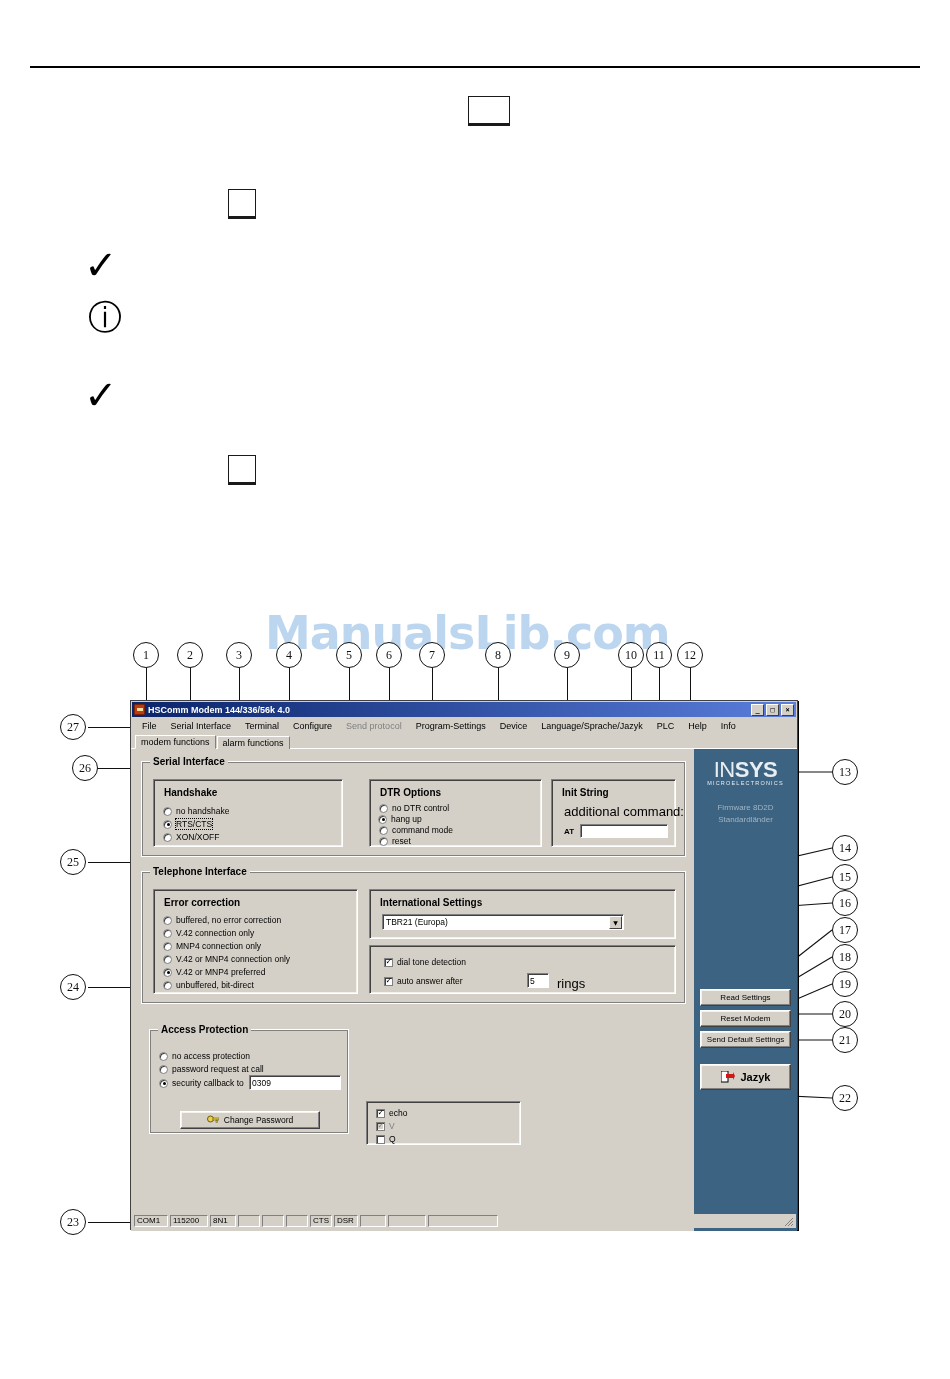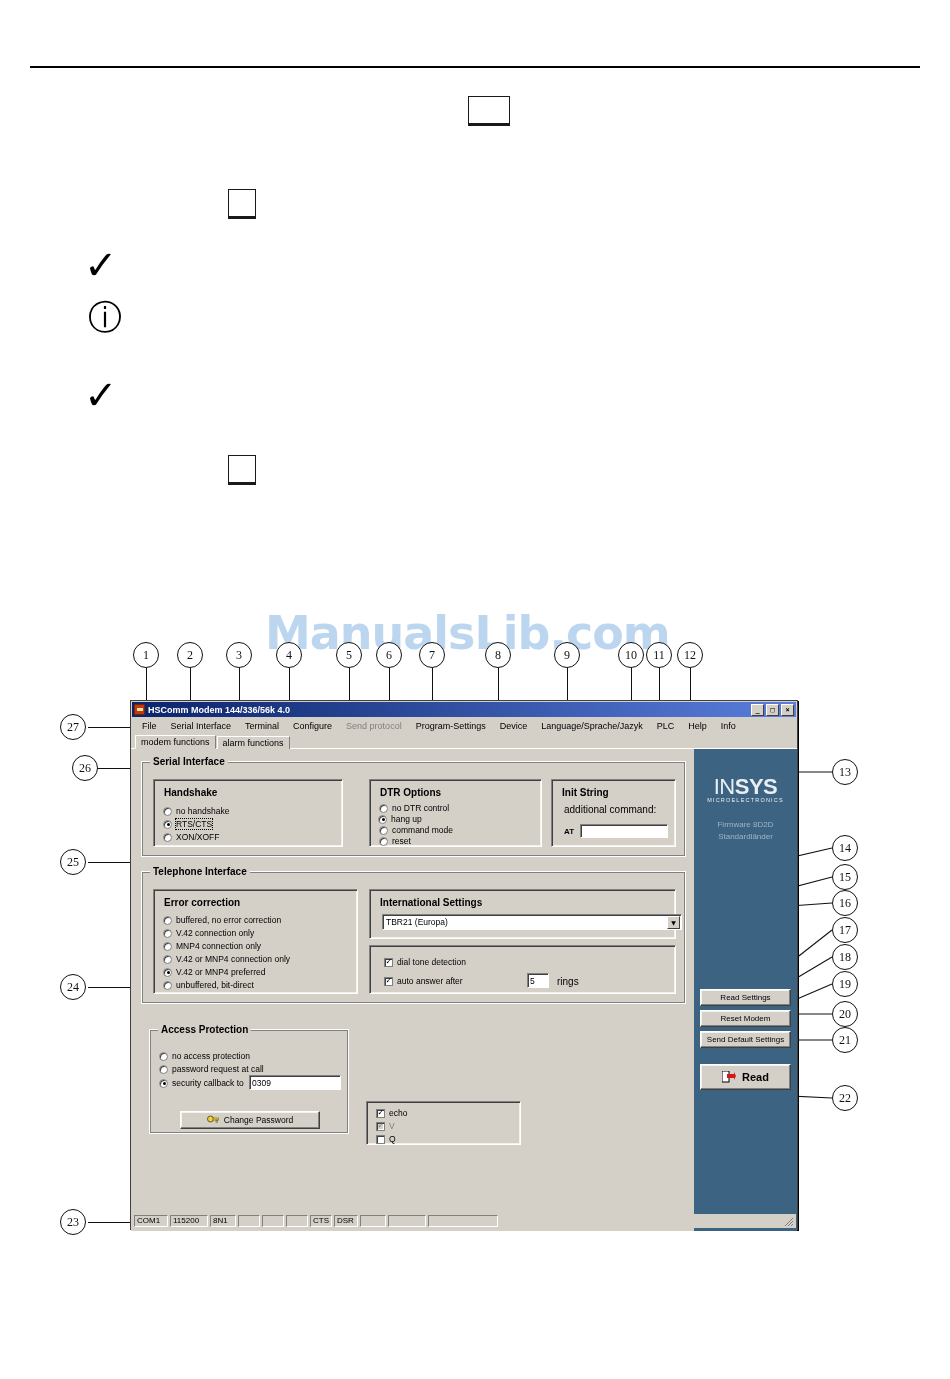--- a/index.html
+++ b/index.html
@@ -105,21 +105,21 @@
   .tab.active { background:#d4d0c8; border-bottom:1px solid #d4d0c8; z-index:2; }
 
   .client { position:relative; height:482px; background:#d4d0c8; }
 
   
   .bluepanel {
     position:absolute; right:0; top:0; width:103px; height:482px;
     background:#3c6382;
   }
   .logo {
-    margin-top:25px; text-align:center; color:#e8eef2;
+    margin-top:8px; text-align:center; color:#e8eef2;
     font-family:"Liberation Sans", sans-serif;
   }
   .logo .l1 { font-size:22px; letter-spacing:-0.5px; font-weight:400; }
   .logo .l1 b { font-weight:bold; }
   .logo .l2 { font-size:5.5px; letter-spacing:1.2px; margin-top:-3px; }
   .fw { margin-top:16px; text-align:center; color:#9fb4c4; font-size:8px; line-height:1.45; }
 
   .rbtns { position:absolute; left:6px; right:6px; top:240px; }
   .w2kbtn {
     display:block; width:100%; height:17px; margin-bottom:4px;
@@ -196,21 +196,21 @@
     box-shadow:inset 1px 1px 0 #404040;
     font-size:8.5px; color:#000; padding:1px 3px; line-height:13px;
   }
   .combo .arrowbtn {
     position:absolute; right:1px; top:1px; width:13px; height:13px;
     background:#d4d0c8; border:1px solid #fff;
     border-right-color:#404040; border-bottom-color:#404040;
     display:flex; align-items:center; justify-content:center;
     font-size:6px; color:#000; font-family:"DejaVu Sans", sans-serif;
   }
-  .lbl { position:absolute; font-size:10px; color:#000; white-space:nowrap; }
+  .lbl { position:absolute; font-size:13px; color:#000; white-space:nowrap; }
 
   .cpbtn {
     position:absolute; height:18px; background:#d4d0c8;
     border:1px solid #fff; border-right-color:#404040; border-bottom-color:#404040;
     box-shadow:inset -1px -1px 0 #808080, inset 1px 1px 0 #f5f3ee;
     display:flex; align-items:center; justify-content:center; gap:5px;
     font-size:8.5px; color:#000;
   }
 
   .statusbar {
@@ -326,21 +326,21 @@
         <span class="w2kbtn">Read Settings</span>
         <span class="w2kbtn">Reset Modem</span>
         <span class="w2kbtn">Send Default Settings</span>
       </div>
 
       <div class="sendbtn">
         <svg width="14" height="12">
           <rect x="0" y="0" width="7" height="11" fill="#ffffff" stroke="#000" stroke-width="1"></rect>
           <path d="M5 3 L12 3 L12 1 L14 5 L12 9 L12 7 L5 7 Z" fill="#d01818"></path>
         </svg>
-        <span>Read</span>
+        <span>Jazyk</span>
       </div>
     </div>
 
     <div class="group" style="left:10px; top:12px; width:545px; height:96px;">
       <span class="gtitle">Serial Interface</span>
     </div>
 
     <div class="panel" style="left:22px; top:30px; width:190px; height:68px;">
       <span class="ptitle">Handshake</span>
       <div class="opt" style="left:9px; top:26px;">
@@ -411,21 +411,21 @@
         <span>V.42 or MNP4 preferred</span>
       </div>
       <div class="opt" style="left:9px; top:90px;">
         <span class="radio"></span>
         <span>unbuffered, bit-direct</span>
       </div>
     </div>
 
     <div class="panel" style="left:238px; top:140px; width:307px; height:50px;">
       <span class="ptitle">International Settings</span>
-      <div class="combo" style="left:12px; top:24px; width:300px; height:16px;">
+      <div class="combo" style="left:12px; top:24px; width:242px; height:16px;">
         <span>TBR21 (Europa)</span>
         <span class="arrowbtn">▼</span>
       </div>
     </div>
 
     <div class="panel" style="left:238px; top:196px; width:307px; height:49px;">
       <div class="opt" style="left:14px; top:11px;">
         <span class="cbx on"></span>
         <span>dial tone detection</span>
       </div>

